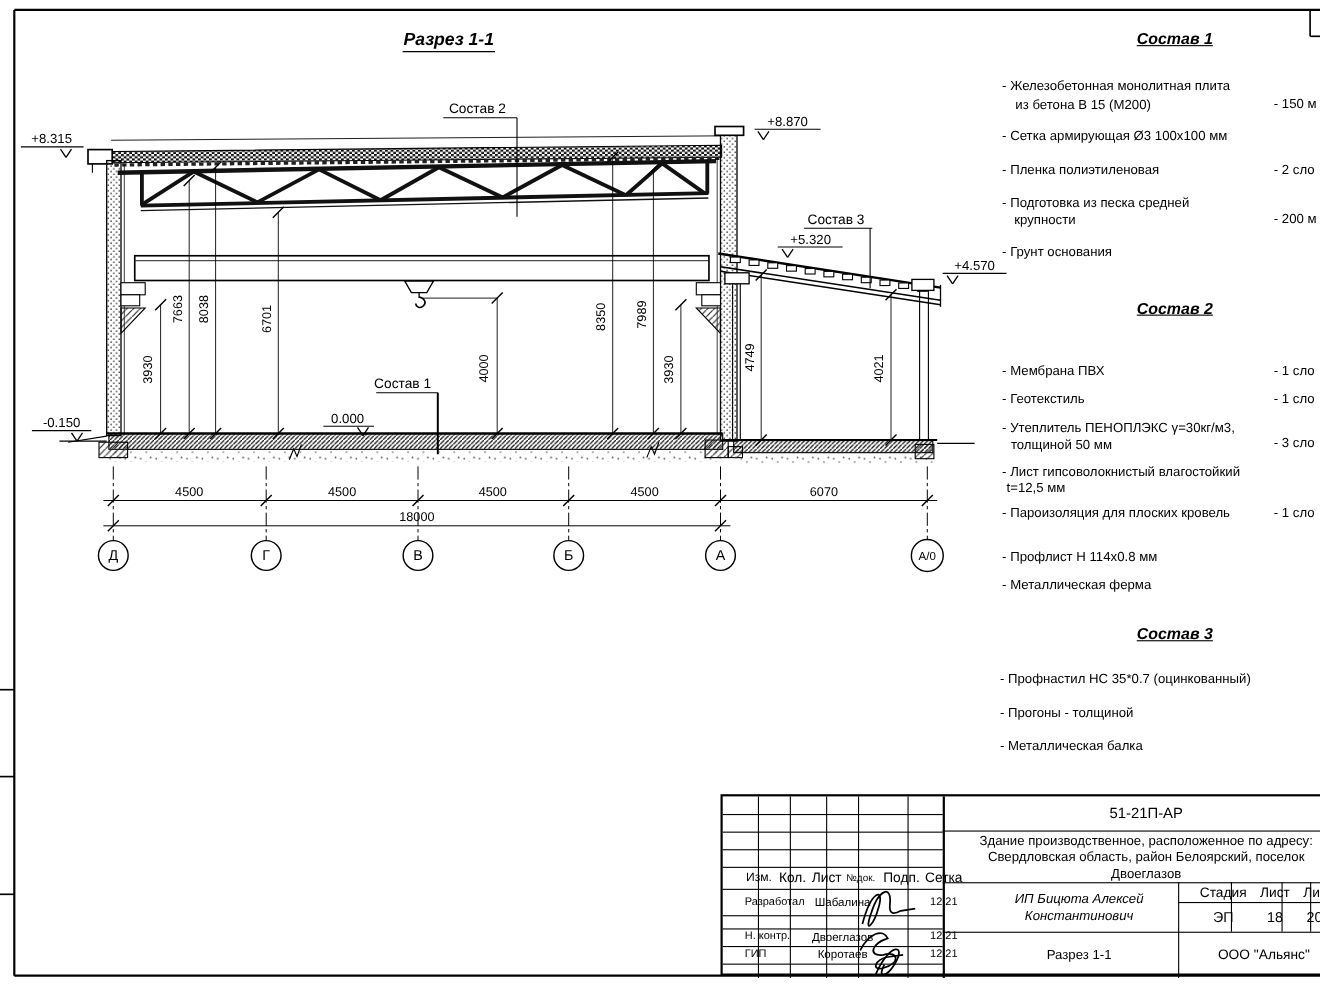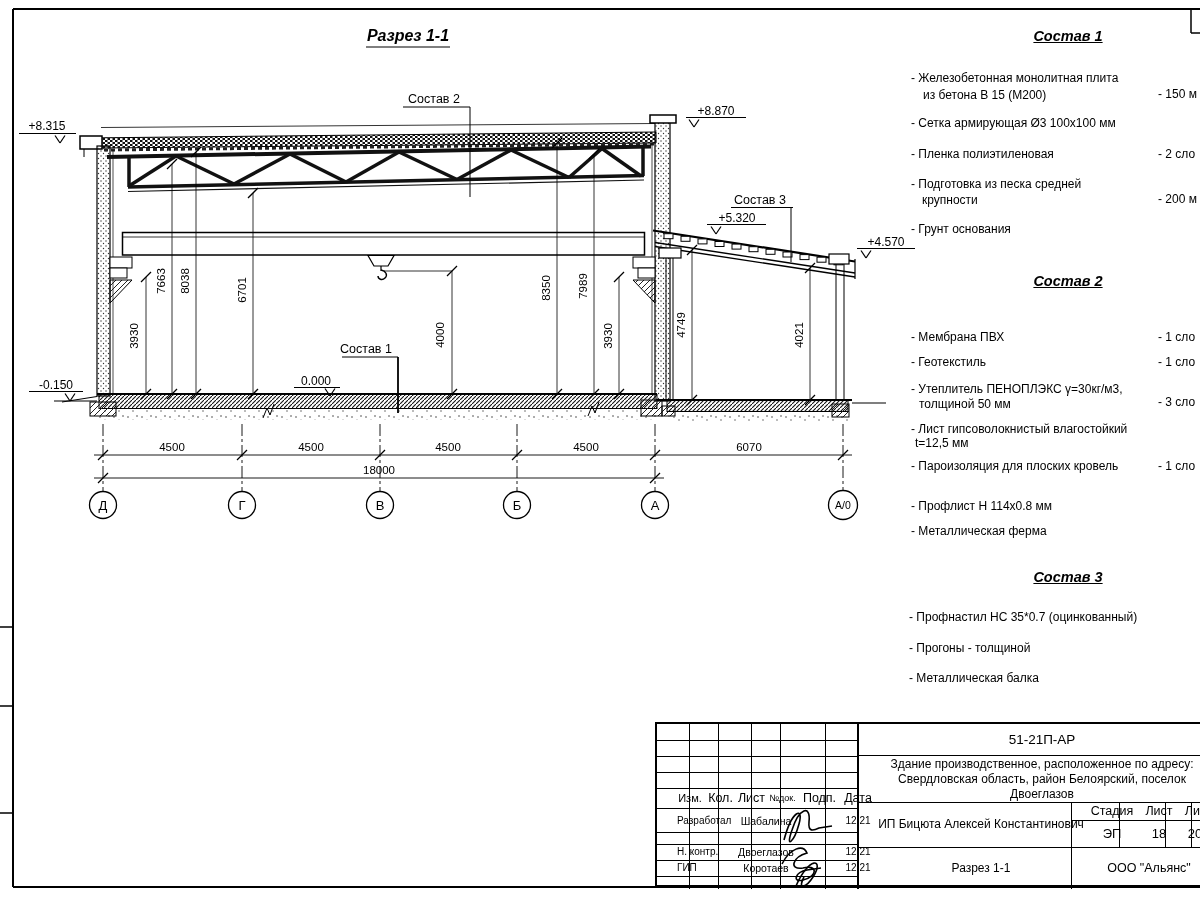--- a/index.html
+++ b/index.html
@@ -361,21 +361,21 @@
   <i class="hl" style="top:31px;left:200px;width:360px"></i>
   <i class="hl" style="top:78px;left:200px;width:360px"></i>
   <i class="hl" style="top:96px;left:414px;width:146px"></i>
   <i class="hl" style="top:123px;left:200px;width:360px"></i>
 
   <div class="c" style="left:0;top:64px;width:32px;height:20px;font-size:11px">Изм.</div>
   <div class="c" style="left:32px;top:64px;width:29px;height:20px;font-size:12.5px">Кол.</div>
   <div class="c" style="left:61px;top:64px;width:33px;height:20px;font-size:12.5px">Лист</div>
   <div class="c" style="left:94px;top:64px;width:29px;height:20px;font-size:9px">№док.</div>
   <div class="c" style="left:123px;top:64px;width:45px;height:20px;font-size:12.5px">Подп.</div>
-  <div class="c" style="left:168px;top:64px;width:32px;height:20px;font-size:12.5px">Дата</div>
+  <div class="c" style="left:168px;top:64px;width:32px;height:20px;font-size:12.5px">Сетка</div>
 
   <div class="c cl" style="left:3px;top:90px;width:58px;height:14px;font-size:10px">Разработал</div>
   <div class="c" style="left:61px;top:90px;width:62px;height:14px;font-size:10.5px">Шабалина</div>
   <div class="c" style="left:168px;top:90px;width:32px;height:14px;font-size:10px">12.21</div>
   <div class="c cl" style="left:3px;top:121px;width:58px;height:14px;font-size:10px">Н. контр.</div>
   <div class="c" style="left:61px;top:121px;width:62px;height:14px;font-size:10.5px">Двоеглазов</div>
   <div class="c" style="left:168px;top:121px;width:32px;height:14px;font-size:10px">12.21</div>
   <div class="c cl" style="left:3px;top:137px;width:58px;height:14px;font-size:10px">ГИП</div>
   <div class="c" style="left:61px;top:137px;width:62px;height:14px;font-size:10.5px">Коротаев</div>
   <div class="c" style="left:168px;top:137px;width:32px;height:14px;font-size:10px">12.21</div>
@@ -383,21 +383,21 @@
   <svg width="100" height="90" style="left:115px;top:78px">
     <path d="M12,38 C20,8 32,4 27,22 C22,40 13,48 20,28 C27,6 39,2 37,20 C36,30 41,29 47,26 L60,24" fill="none" stroke="#000" stroke-width="1.6"></path>
     <path d="M10,62 C18,46 31,42 35,51 C21,55 16,68 31,66 C45,62 47,74 31,78 C20,81 23,70 35,68 L49,66" fill="none" stroke="#000" stroke-width="1.6"></path>
     <path d="M24,84 C37,54 53,56 41,75 C34,86 25,88 32,75" fill="none" stroke="#000" stroke-width="1.6"></path>
   </svg>
 
   <div class="c" style="left:200px;top:2px;width:336px;height:28px;font-size:13.5px">51-21П-АР</div>
   <div class="c" style="left:204px;top:33px;width:328px;height:15px;font-size:12px">Здание производственное, расположенное по адресу:</div>
   <div class="c" style="left:204px;top:48px;width:328px;height:15px;font-size:12px">Свердловская область, район Белоярский, поселок</div>
   <div class="c" style="left:204px;top:63px;width:328px;height:15px;font-size:12px">Двоеглазов</div>
-  <div class="c" style="left:200px;top:78px;width:214px;height:45px;font-size:12px;">ИП Бицюта Алексей Константинович</div>
+  <div class="c" style="left:200px;top:78px;width:214px;height:45px;font-size:12px;font-style:italic">ИП Бицюта Алексей Константинович</div>
   <div class="c" style="left:414px;top:78px;width:48px;height:18px;font-size:12.5px">Стадия</div>
   <div class="c" style="left:462px;top:78px;width:46px;height:18px;font-size:12.5px">Лист</div>
   <div class="c" style="left:508px;top:78px;width:46px;height:18px;font-size:12.5px">Листов</div>
   <div class="c" style="left:414px;top:96px;width:48px;height:27px;font-size:13px">ЭП</div>
   <div class="c" style="left:462px;top:96px;width:46px;height:27px;font-size:13px">18</div>
   <div class="c" style="left:508px;top:96px;width:26px;height:27px;font-size:13px">20</div>
   <div class="c" style="left:200px;top:123px;width:214px;height:42px;font-size:12px">Разрез 1-1</div>
   <div class="c" style="left:414px;top:123px;width:122px;height:42px;font-size:12.5px">ООО "Альянс"</div>
 </div>
 

